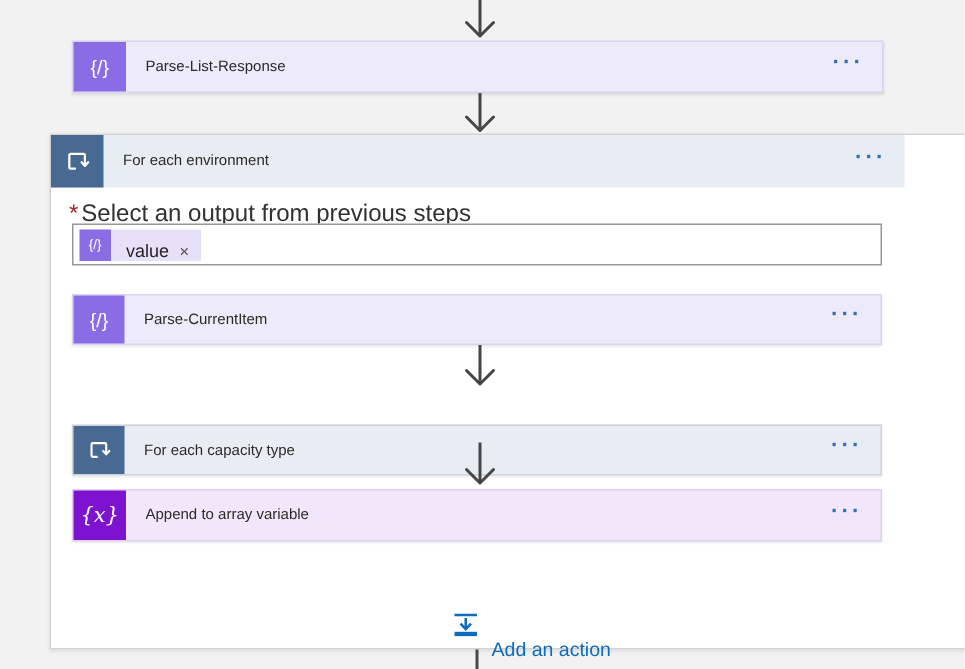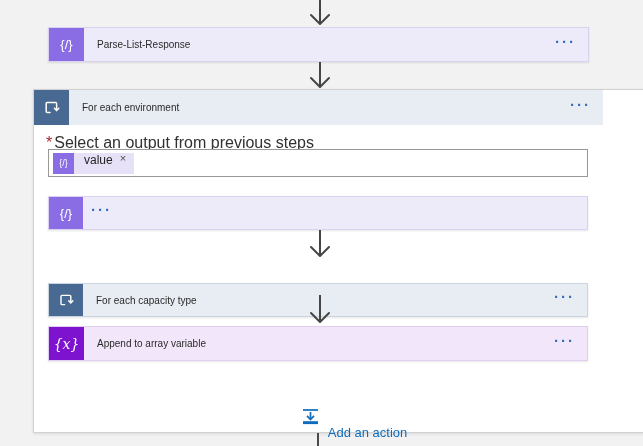--- a/index.html
+++ b/index.html
@@ -112,21 +112,21 @@
   }
   .token-pill .token-icon {
     width: 21px;
     background: #8a6de4;
     color: #fff;
     display: flex; align-items: center; justify-content: center;
     font-size: 9px;
   }
   .token-pill .token-body {
     background: #e7e1f8;
-    display: flex; align-items: flex-start;
+    display: flex; align-items: flex-end;
     padding: 0 8px 0 10px;
     font-size: 12px; color: #252423;
   }
   .token-remove {
     margin-left: 7px;
     font-size: 11px;
     color: #4f4d4b;
     cursor: pointer;
     line-height: 1;
   }
@@ -210,20 +210,21 @@
           <span>value</span>
           <span class="token-remove">×</span>
         </span>
       </span>
     </div>
 
     <div class="action-bar style-parse" id="bar-parse-current">
       <span class="bar-icon">
         <span class="glyph-text">{/}</span>
       </span>
+      <span class="bar-label">Parse-CurrentItem</span>
       <button class="menu-btn">···</button>
     </div>
 
     <div class="connector" style="left:273px; top:140px;">
       <svg width="26" height="28" viewBox="0 0 26 28" fill="none" stroke="#454545" stroke-width="2" stroke-linecap="round" stroke-linejoin="round">
         <line x1="13" y1="0" x2="13" y2="25"></line>
         <path d="M4 17 L13 26 L22 17"></path>
       </svg>
     </div>
 

